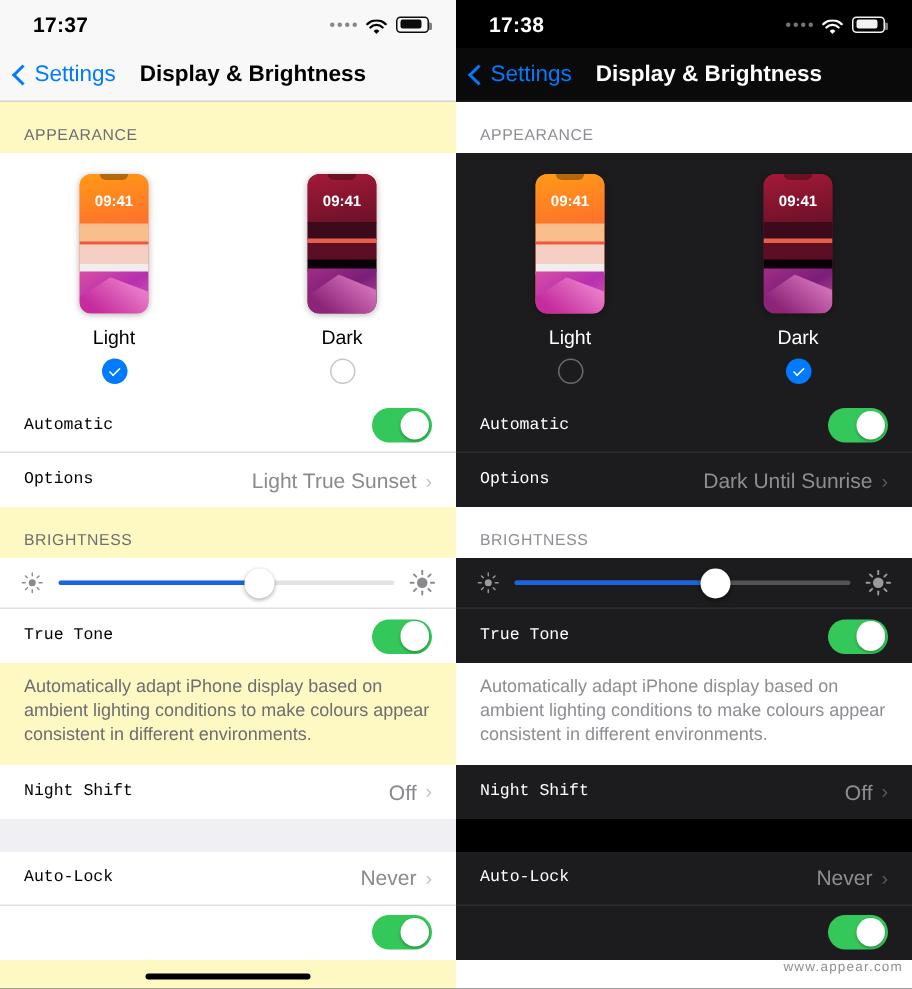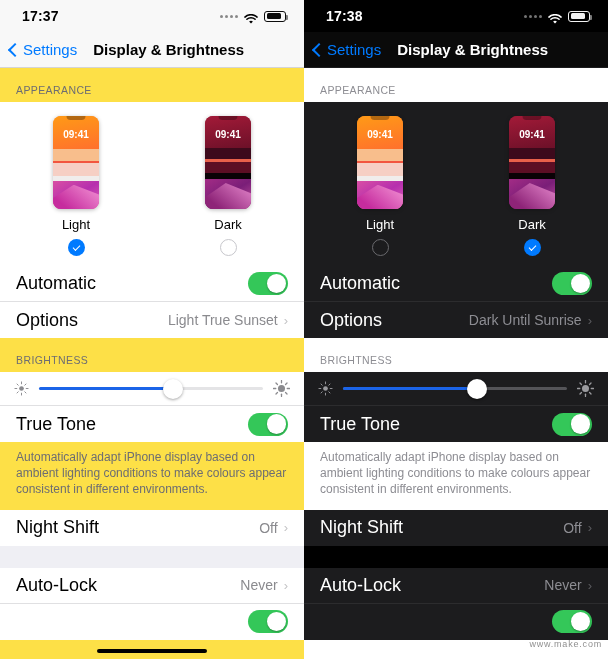--- a/index.html
+++ b/index.html
@@ -5,21 +5,21 @@
   * { margin:0; padding:0; box-sizing:border-box; }
   html,body { width:608px; height:659px; overflow:hidden; }
   body {
     font-family: "Liberation Sans", sans-serif;
     display:flex;
     background:#000;
   }
   .panel { width:304px; height:659px; position:relative; overflow:hidden; }
 
   
-  .light { background:#fde047; color:#000; }
+  .light { background:#fef9c3; color:#000; }
   .light .statusbar { background:#F8F8F8; color:#000; }
   .light .navbar { background:#F8F8F8; border-bottom:1px solid #D4D4D6; }
   .light .nav-title { color:#000; }
   .light .group { background:#FFFFFF; }
   .light .sect-header { color:#6D6D72; }
   .light .row { border-bottom:1px solid #E0E0E2; }
   .light .row-label { color:#000; }
   .light .row-value { color:#8A8A8E; }
   .light .chev { color:#C4C4C6; }
   .light .footnote { color:#6D6D72; }
@@ -72,21 +72,21 @@
   .back { display:flex; align-items:center; gap:2px; cursor:pointer; }
   .back-chev { width:10px; height:10px; border-left:2.2px solid #007AFF; border-bottom:2.2px solid #007AFF; transform:rotate(45deg); margin-right:1px; }
   .back-label { color:#007AFF; font-size:15px; }
   .nav-title { font-size:15px; font-weight:bold; margin-left:16px; }
 
   
   .sect-header { font-size:10.5px; letter-spacing:.4px; padding:16px 28px 6px 16px; text-transform:uppercase; }
   .group { width:100%; }
   .row { height:36px; display:flex; align-items:center; padding:0 16px; }
   .row:last-child { border-bottom:none; }
-  .row-label { font-size:18px; flex:1; }
+  .row-label { font-size:11px; flex:1;font-family:Liberation Mono, monospace; }
   .row-value { font-size:14px; margin-right:6px; }
   .chev { font-size:13px; }
   .footnote { font-size:12px; line-height:1.33; padding:8px 16px 12px 16px; }
   .bg-gap { height:22px; }
 
   
   .appearance { padding:14px 0 10px 0; display:flex; justify-content:space-around; }
   .mode-col { display:flex; flex-direction:column; align-items:center; width:110px; }
   .phone {
     width:46px; height:93px; border-radius:8px; position:relative; overflow:hidden;
@@ -476,14 +476,14 @@
     </div>
     <div class="row">
       <span class="row-label"></span>
       <span class="toggle">
           <span class="knob"></span>
         </span>
     </div>
   </div>
 
   <div class="home-indicator"></div>
-  <div class="watermark">www.make.com</div>
+  <div class="watermark">www.appear.com</div>
 </div>
 
 </body></html>

